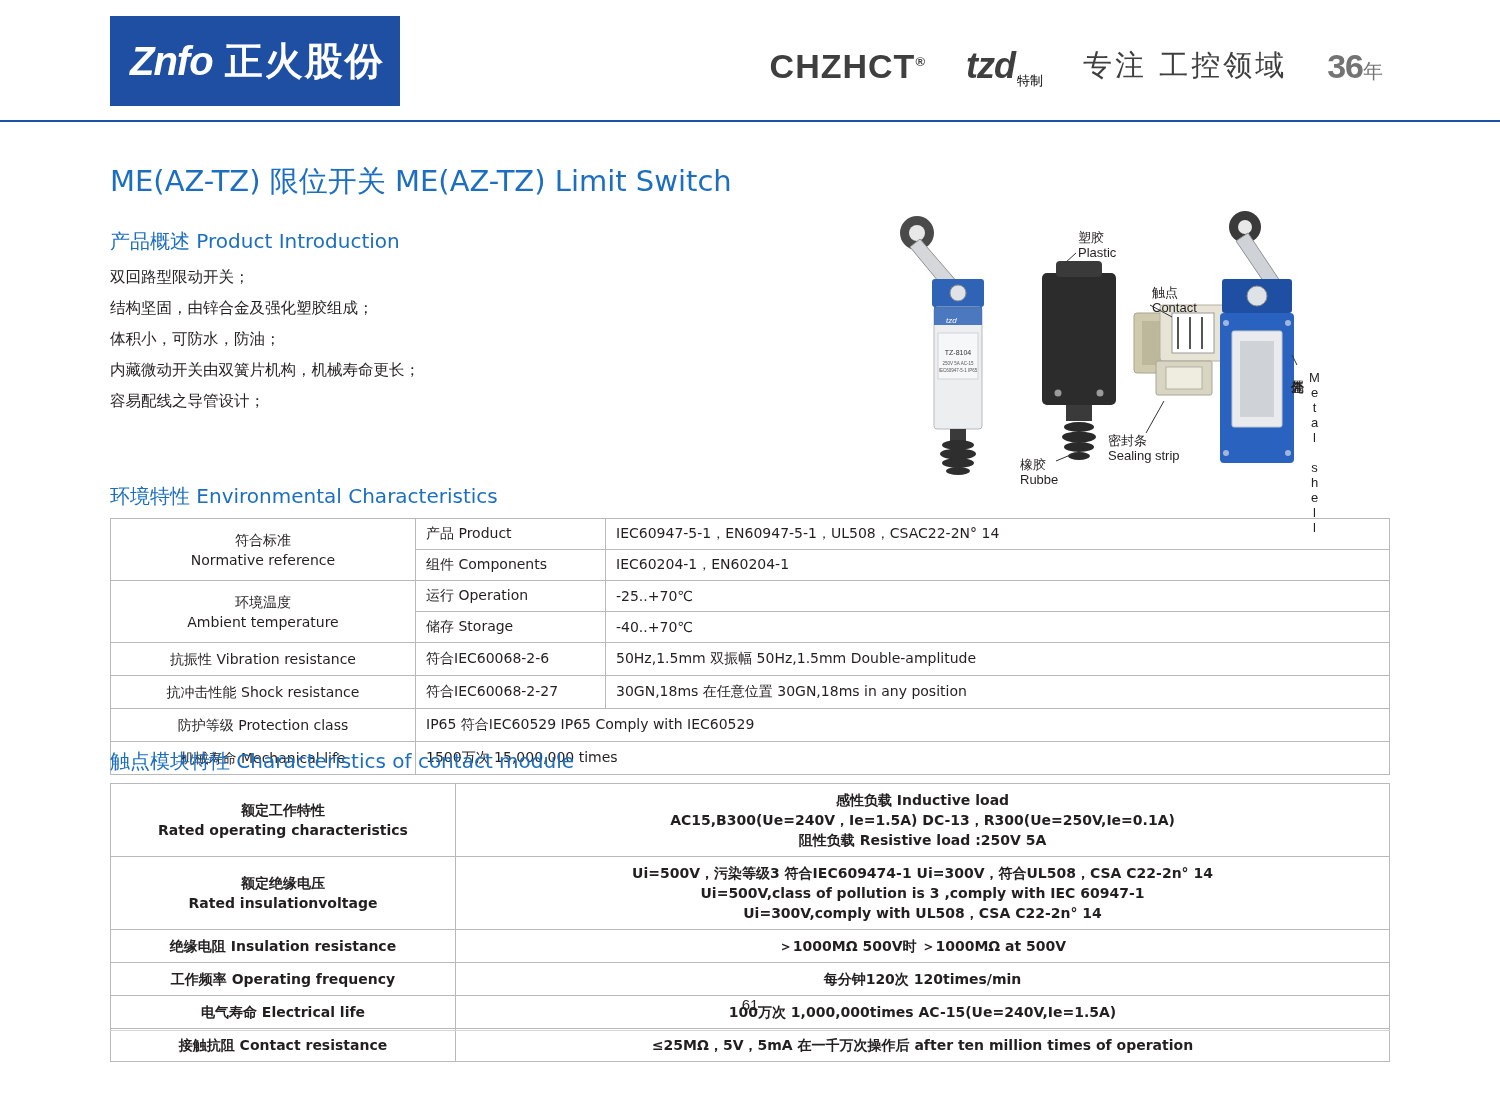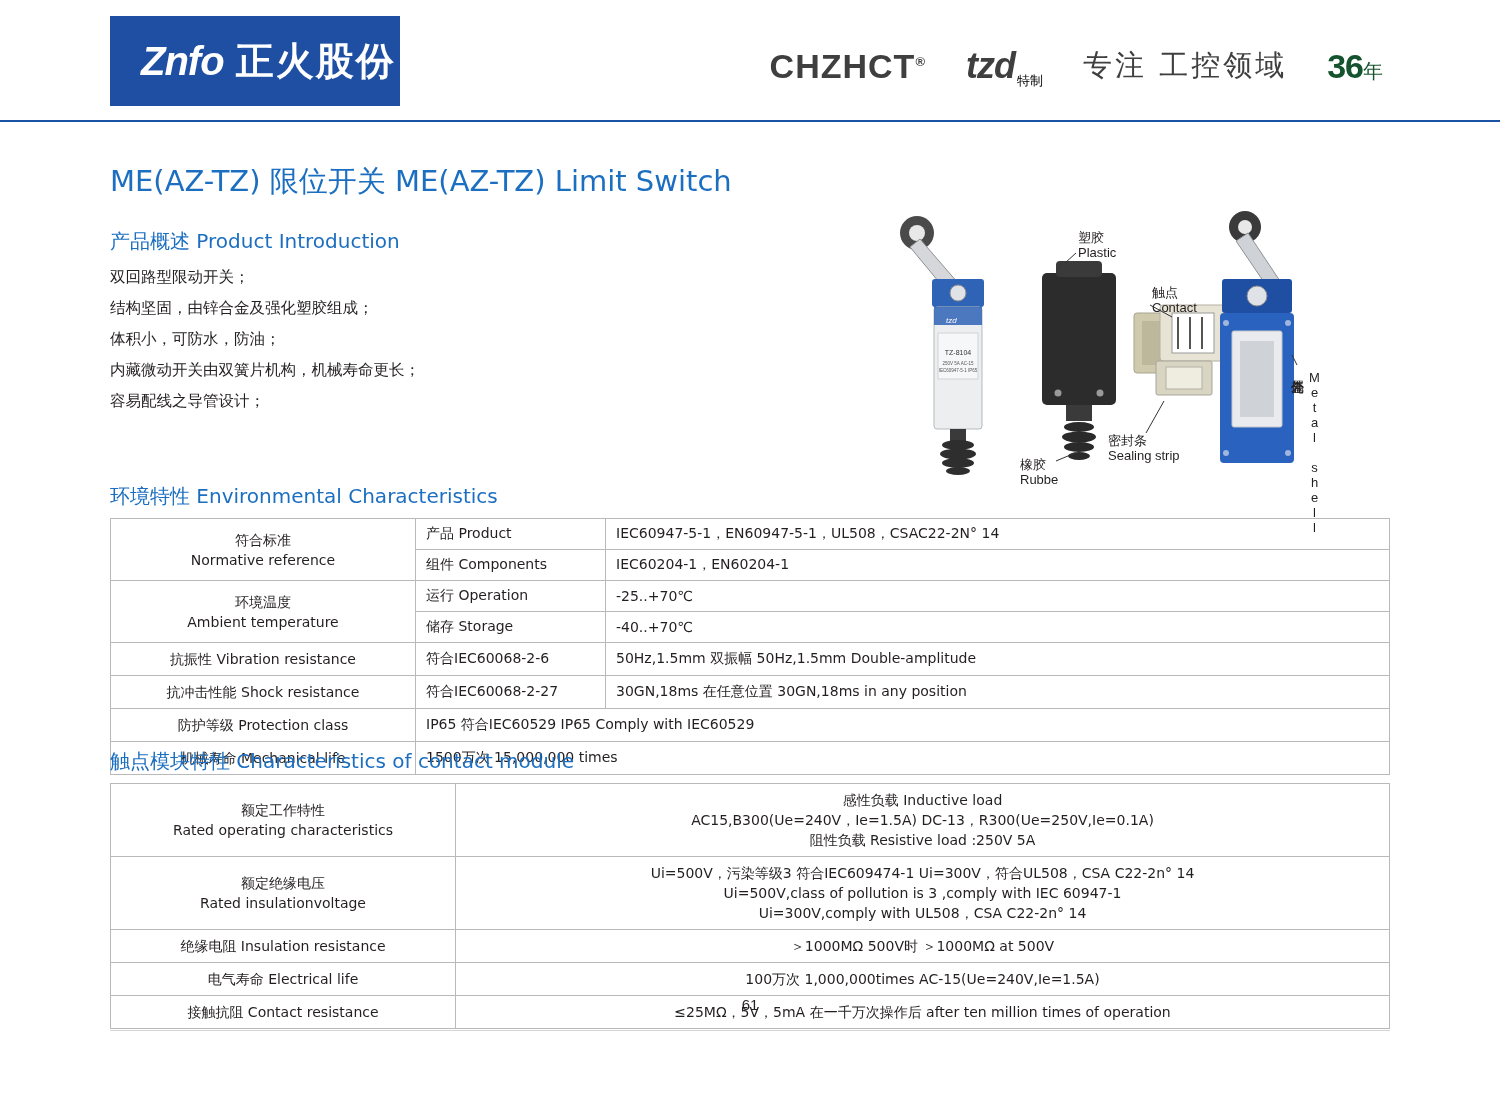--- a/index.html
+++ b/index.html
@@ -20,21 +20,21 @@
     width:100%;
     border-bottom:2px solid #1b52a4;
   }
   .logo-block {
     position:absolute;
     left:110px; top:16px;
     width:290px; height:90px;
     background:#1f4fa3;
     display:flex;
     align-items:center;
-    padding-left:31px;
+    padding-left:20px;
   }
   .logo-znfo {
     color:#ffffff;
     font-style:italic;
     font-weight:bold;
     font-size:40px;
     letter-spacing:-1px;
     font-family:"Liberation Sans", sans-serif;
   }
   .logo-cn {
@@ -80,21 +80,21 @@
   .brand-slogan {
     font-size:29px;
     color:#3f3f3f;
     font-family:"DejaVu Sans", sans-serif;
     letter-spacing:3px;
     font-weight:500;
   }
   .brand-years {
     font-size:34px;
     font-weight:bold;
-    color:#14532d;
+    color:#737373;
     letter-spacing:-1px;
   }
   .brand-years .yr {
     font-size:20px;
     font-family:"DejaVu Sans", sans-serif;
     font-weight:normal;
   }
 
   
   .page-title {
@@ -167,21 +167,21 @@
   }
   table.spec td.lbl {
     text-align:center;
     width:305px;
     line-height:20px;
   }
   table.spec td.mid {
     width:190px;
   }
   #env-table { left:110px; top:518px; width:1280px; }
-  #contact-table { left:110px; top:783px; width:1280px; }
+  #contact-table { left:110px; top:783px; width:1280px;font-weight:bold; }
   #contact-table td.lbl { width:345px; }
   #contact-table td.val { text-align:center; line-height:20px; }
 
   
   .footer-rule {
     position:absolute;
     left:110px; top:1030px;
     width:1280px; height:1px;
     background:#d5d5d5;
   }
@@ -399,20 +399,24 @@
       <div>Ui=500V，污染等级3 符合IEC609474-1   Ui=300V，符合UL508，CSA C22-2n° 14</div>
       <div>Ui=500V,class of pollution is 3 ,comply with IEC 60947-1</div>
       <div>Ui=300V,comply with UL508，CSA C22-2n° 14</div>
     </td>
   </tr>
   <tr>
     <td class="lbl">绝缘电阻 Insulation resistance</td>
     <td class="val">＞1000MΩ  500V时   ＞1000MΩ  at 500V</td>
   </tr>
   <tr>
+    <td class="lbl">工作频率 Operating frequency</td>
+    <td class="val">每分钟120次   120times/min</td>
+  </tr>
+  <tr>
     <td class="lbl">电气寿命 Electrical life</td>
     <td class="val">100万次 1,000,000times   AC-15(Ue=240V,Ie=1.5A)</td>
   </tr>
   <tr>
     <td class="lbl">接触抗阻 Contact resistance</td>
     <td class="val">≤25MΩ，5V，5mA  在一千万次操作后 after ten million times of operation</td>
   </tr>
 </tbody>
   </table>
 

